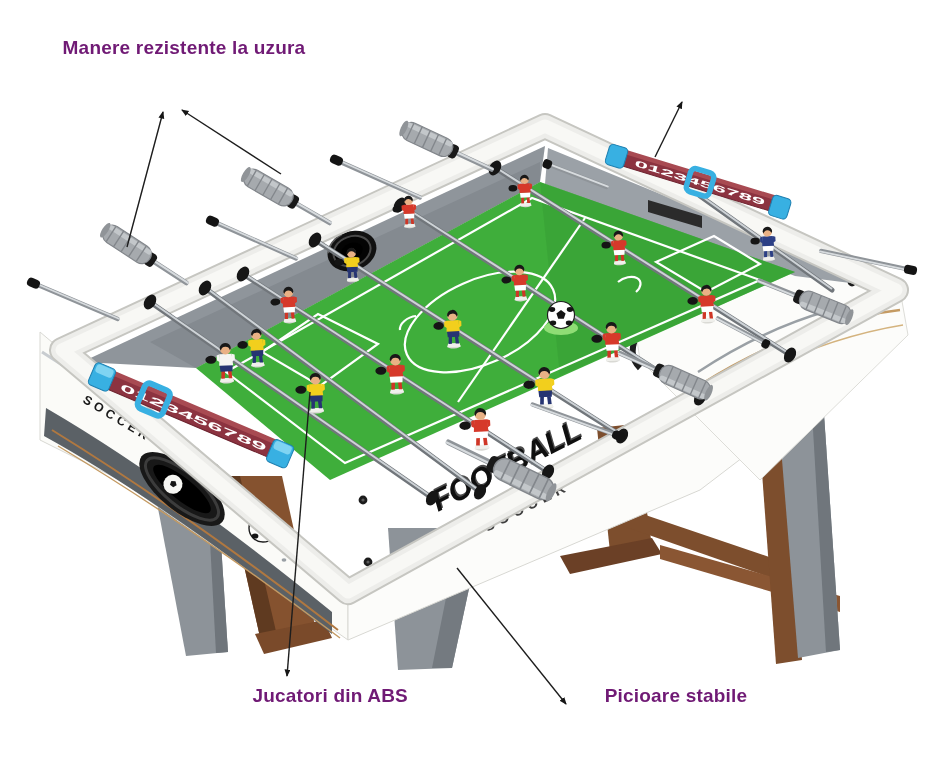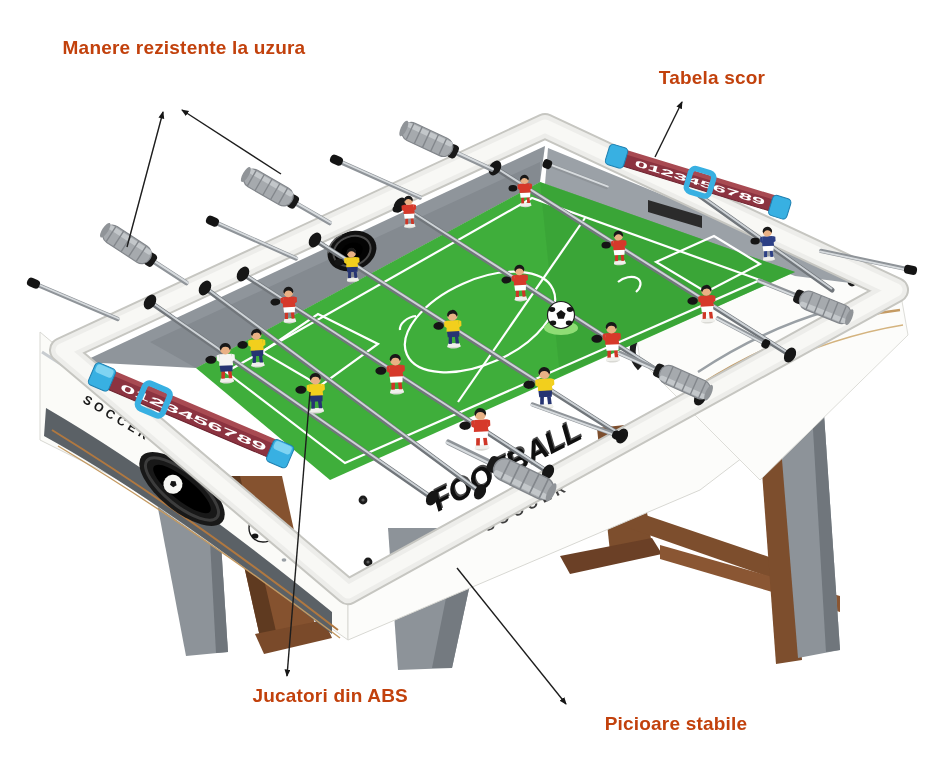--- a/index.html
+++ b/index.html
@@ -1,24 +1,24 @@
 <!DOCTYPE html>
 <html><head>
 <meta charset="utf-8">
 <style>
   html,body{margin:0;padding:0;background:#fff;}
   #stage{position:relative;width:945px;height:762px;background:#fff;overflow:hidden;
          font-family:"Liberation Sans", sans-serif;}
   #art{position:absolute;left:0;top:0;}
   .callout{position:absolute;font-weight:bold;font-size:19px;line-height:1.25;
-           color:#c2410c;text-align:center;letter-spacing:.2px;}
+           color:#701a75;text-align:center;letter-spacing:.2px;}
   #callout-handles{left:58px;top:36px;width:252px;}
   #callout-scoreboard{left:622px;top:66px;width:180px;}
   #callout-players{left:178px;top:684px;width:230px;text-align:right;}
-  #callout-legs{left:566px;top:712px;width:220px;}
+  #callout-legs{left:566px;top:684px;width:220px;}
   
   .t-red   {--shirt:#d6392a;--shorts:#ffffff;--legs:#cf3626;}
   .t-yellow{--shirt:#f2cf1d;--shorts:#263472;--legs:#263472;}
   .t-white {--shirt:#f5f5f2;--shorts:#263472;--legs:#cf3626;}
   .t-navy  {--shirt:#2c3f85;--shorts:#ffffff;--legs:#2c3f85;}
   text{user-select:none;}
 </style>
 </head>
 <body>
 
@@ -286,17 +286,16 @@
   <g stroke="#1d1d1d" stroke-width="1.4" fill="none">
     <line x1="127" y1="247" x2="163" y2="112" marker-end="url(#arr)"></line>
     <line x1="281" y1="174" x2="182" y2="110" marker-end="url(#arr)"></line>
     <line x1="655" y1="157" x2="682" y2="102" marker-end="url(#arr)"></line>
     <line x1="310" y1="392" x2="287" y2="676" marker-end="url(#arr)"></line>
     <line x1="457" y1="568" x2="566" y2="704" marker-end="url(#arr)"></line>
   </g>
 </svg>
 
 <div class="callout" id="callout-handles">Manere rezistente la uzura</div>
-<div class="callout" id="callout-scoreboard">Tabela scor</div>
 <div class="callout" id="callout-players">Jucatori din ABS</div>
 <div class="callout" id="callout-legs">Picioare stabile</div>
 
 </div>
 
 </body></html>

